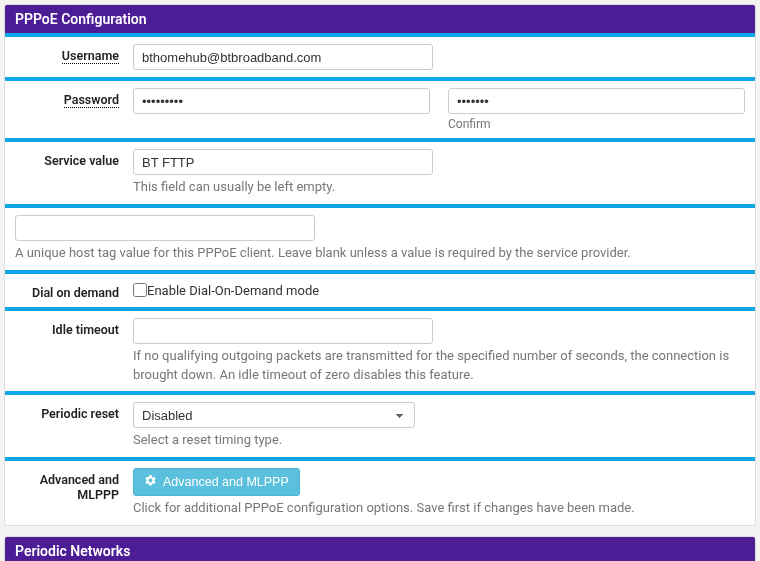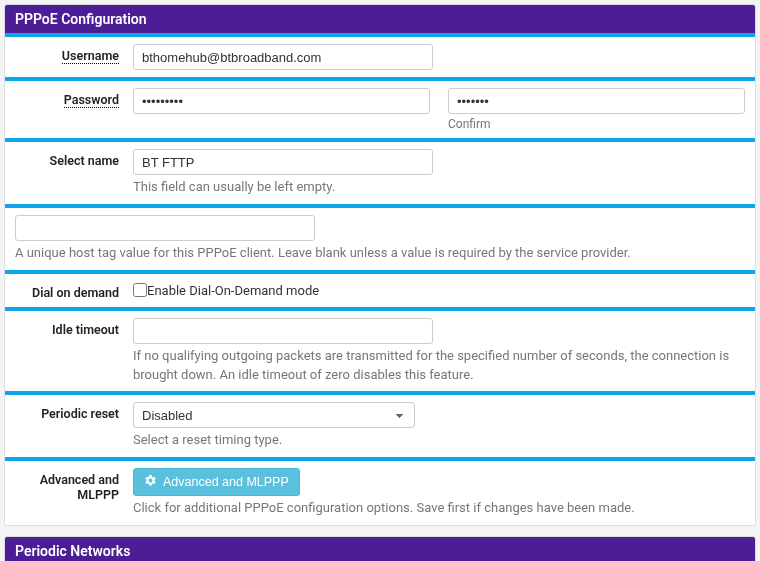--- a/index.html
+++ b/index.html
@@ -136,21 +136,21 @@
         </div>
         <div class="field-col">
           <input type="password" class="text-input full" value="•••••••" style="">
           <div class="confirm-label">Confirm</div>
         </div>
       </div>
     </div>
   </div>
 
   <div class="form-row">
-    <div class="form-label"><span>Select name</span></div>
+    <div class="form-label"><span>Service value</span></div>
     <div class="form-content">
       <input type="text" class="text-input" value="BT FTTP" style="">
       <div class="help-text">This field can usually be left empty.</div>
     </div>
   </div>
 
   <div class="form-row">
     <div class="form-content">
       <input type="text" class="text-input" value="" style="">
       <div class="help-text">A unique host tag value for this PPPoE client. Leave blank unless a value is required by the service provider.</div>

